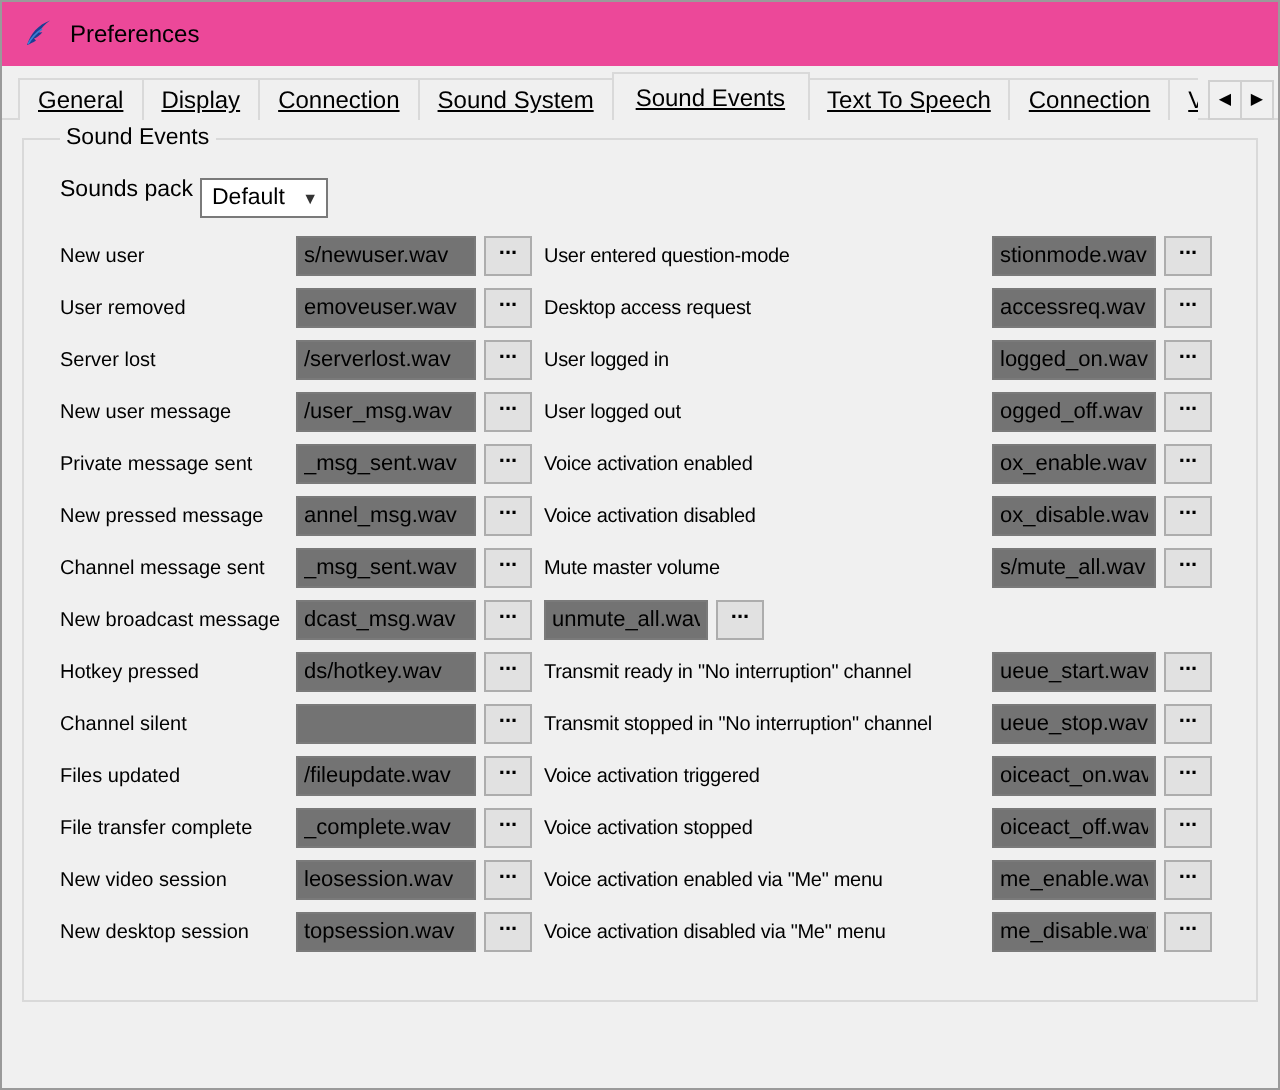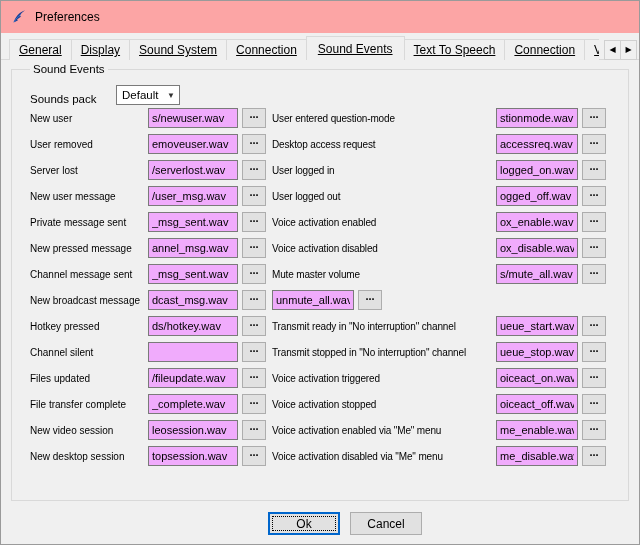--- a/index.html
+++ b/index.html
@@ -9,21 +9,21 @@
     border:1px solid #9a9a9a;
     background:#f0f0f0;
     font-family:"Liberation Sans", sans-serif;
     font-size:12px; color:#000;
     display:flex; flex-direction:column;
     overflow:hidden;
     position:relative;
   }
   .titlebar {
     height:30px; flex:0 0 30px;
-    background:#fca5a5;
+    background:#ec4899;
     display:flex; align-items:center; gap:8px;
     padding:16px 10px;
   }
   .titlebar .title { font-size:12px; }
   .appicon { width:16px; height:16px; display:inline-flex; }
 
   .tabbar {
     flex:0 0 27px; height:27px;
     position:relative;
     display:flex; align-items:flex-end;
@@ -79,21 +79,21 @@
   }
   fieldset.group {
     position:absolute; left:10px; right:10px; top:3px;
     height:438px;
     border:1px solid #d9d9d9;
     margin:0; padding:2px 6px 0 18px;
     min-width:0;
   }
   legend { font-size:11.5px; padding:0 3px; }
 
-  .sp-row { display:flex; align-items:flex-end; height:26px; margin-top:2px;gap:16px; }
+  .sp-row { display:flex; align-items:flex-start; height:26px; margin-top:12px; }
   .sp-label { width:70px; font-size:11.5px; }
   .combo {
     width:64px; height:20px;
     background:#ffffff;
     border:1px solid #7a7a7a;
     display:flex; align-items:center; justify-content:space-between;
     padding:0 4px 0 5px;
     font-size:11.5px;
     cursor:default;
   }
@@ -104,21 +104,21 @@
   .row { display:flex; align-items:center; height:26px; }
   .lbl { font-size:10px; white-space:nowrap; overflow:hidden; }
   .col-left .lbl { width:118px; }
   .col-right { margin-left:6px; }
   .col-right .lbl { width:224px; letter-spacing:-0.15px; }
   .path {
     width:90px; height:20px;
     border:1px solid #7a7a7a;
     padding:1px 3px;
     font-family:inherit; font-size:11px;
-    background:#f0abfc;
+    background:#737373;
   }
   .col-right .path { width:82px; }
   .browse {
     width:24px; height:20px; margin-left:4px;
     background:#e1e1e1; border:1px solid #adadad;
     font-family:inherit; font-size:11px; font-weight:bold;
     line-height:0.5; padding:0 0 6px;
   }
 
   .footer {
@@ -154,24 +154,24 @@
 
   <div class="tabbar">
     <div class="tabs" id="tabs">
         <div class="tab">
           <span>General</span>
         </div>
         <div class="tab">
           <span>Display</span>
         </div>
         <div class="tab">
+          <span>Connection</span>
+        </div>
+        <div class="tab">
           <span>Sound System</span>
-        </div>
-        <div class="tab">
-          <span>Connection</span>
         </div>
         <div class="tab active">
           <span>Sound Events</span>
         </div>
         <div class="tab">
           <span>Text To Speech</span>
         </div>
         <div class="tab">
           <span>Connection</span>
         </div>
@@ -341,19 +341,15 @@
             </div>
             <div class="row">
               <span class="lbl">Voice activation disabled via "Me" menu</span>
               <input type="text" class="path" value="me_disable.wav" style="">
               <button class="browse">...</button>
             </div>
           </div>
       </div>
     </fieldset>
 
-    <div class="footer">
-      <button class="btn default">Ok</button>
-      <button class="btn">Cancel</button>
-    </div>
   </div>
 
 </div>
 
 </body></html>

